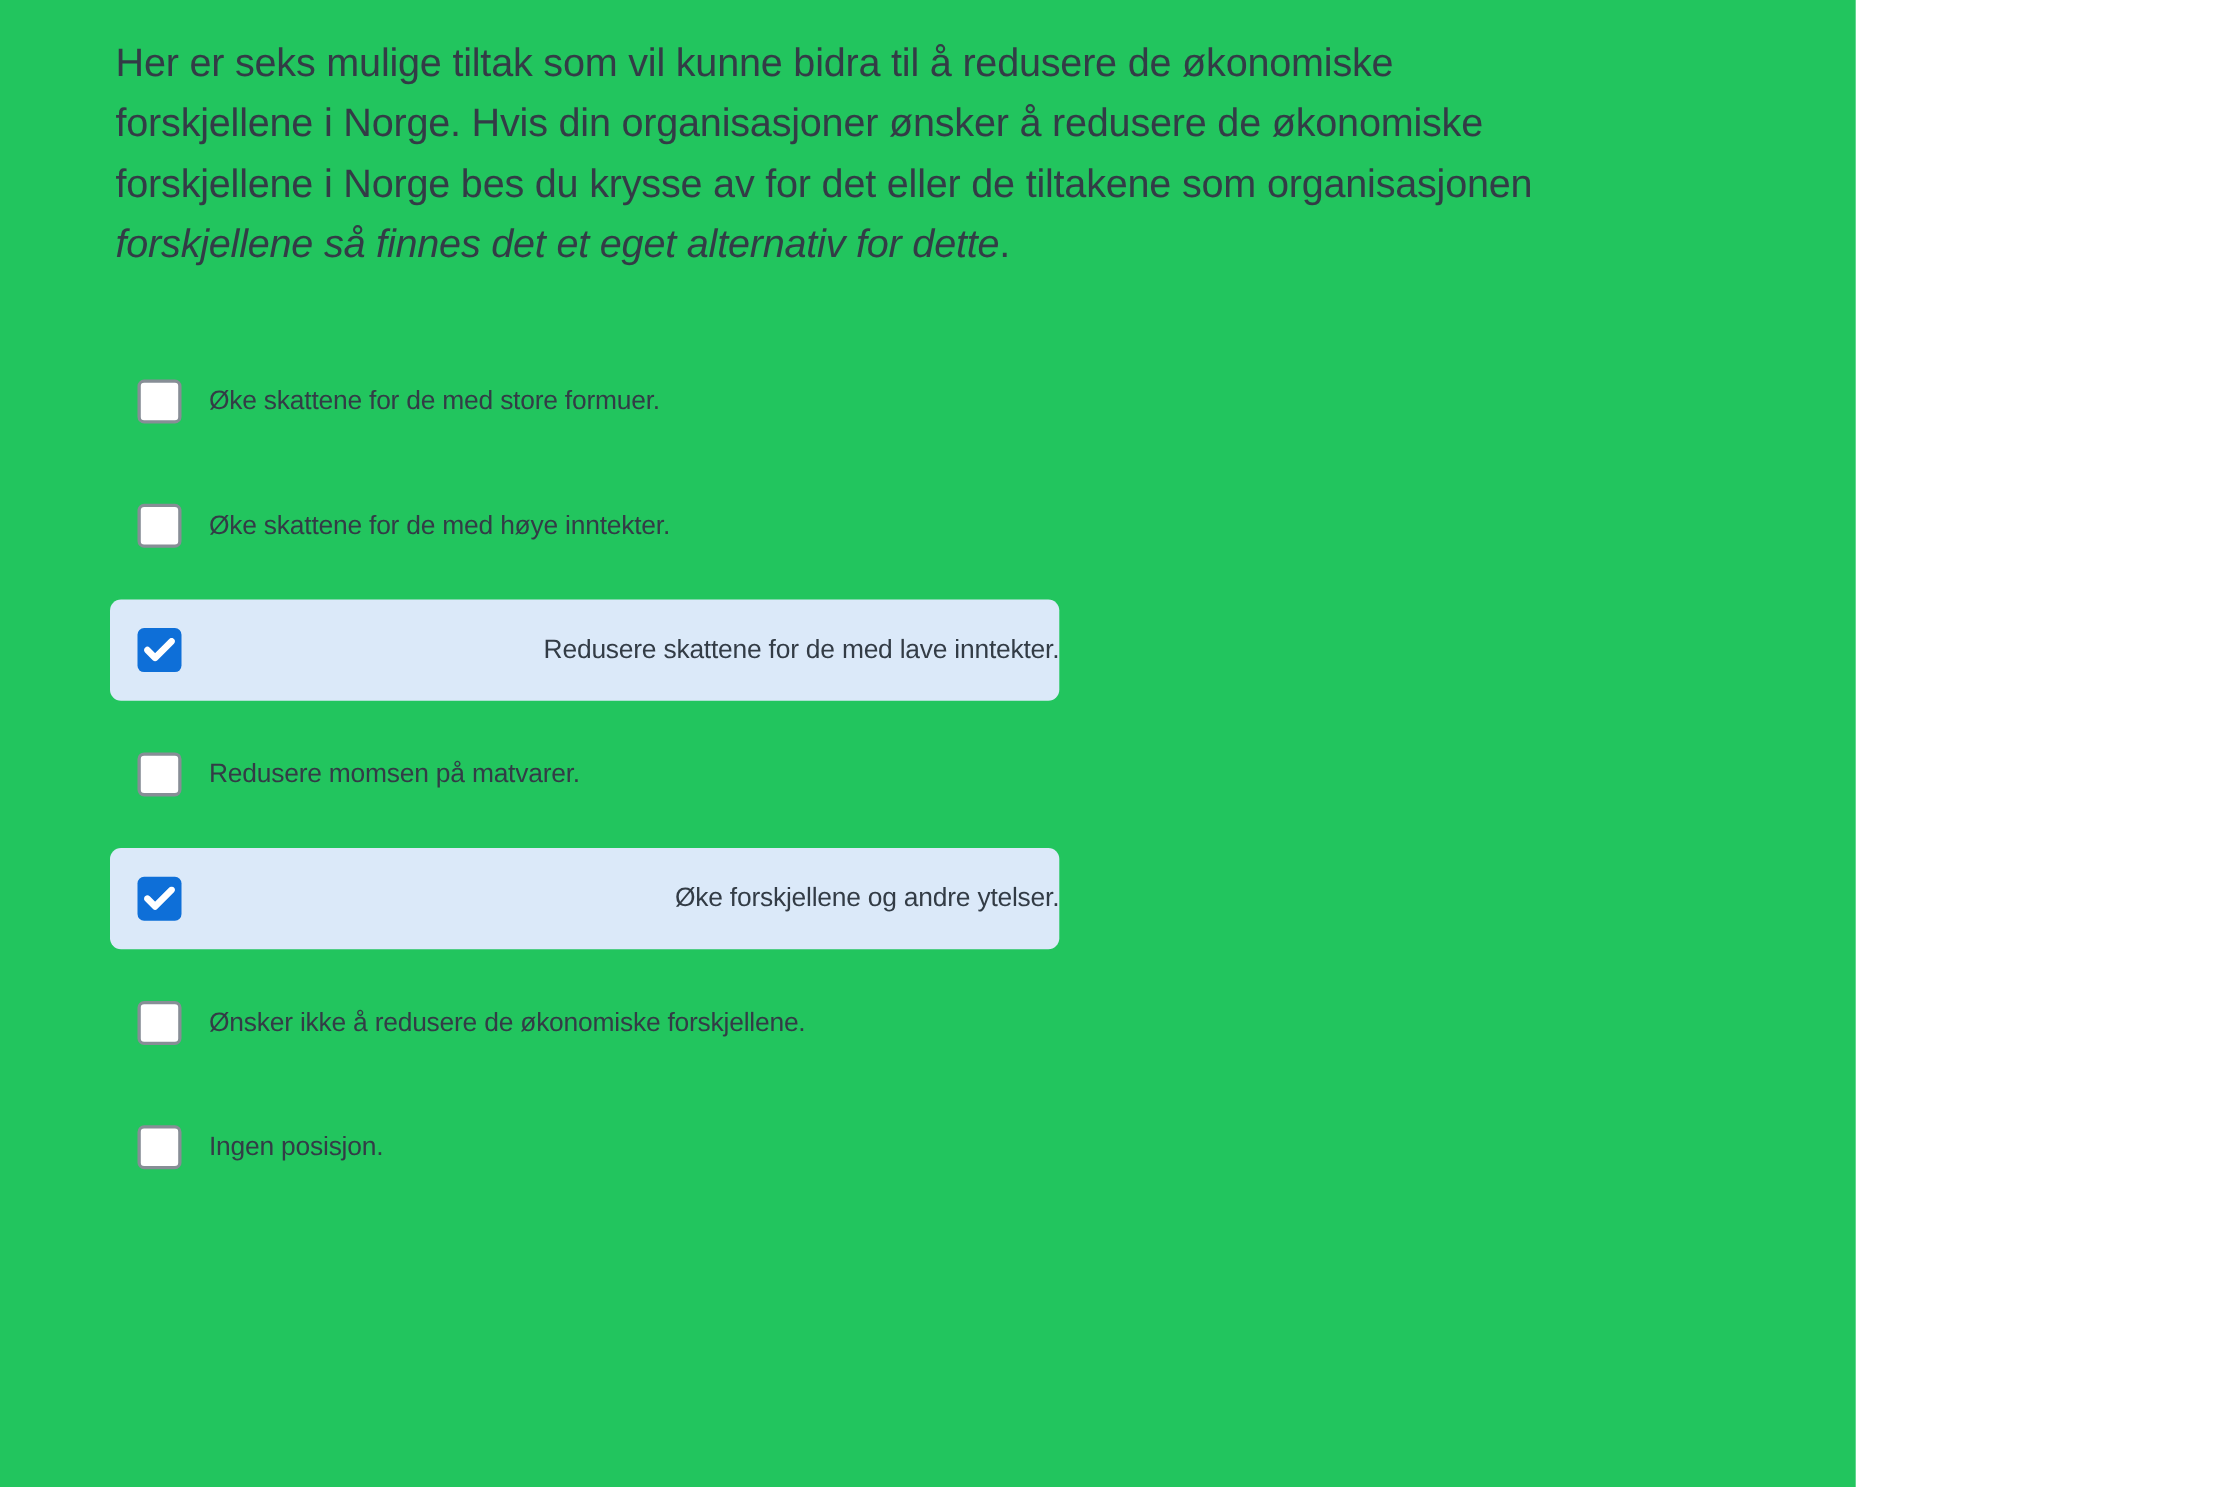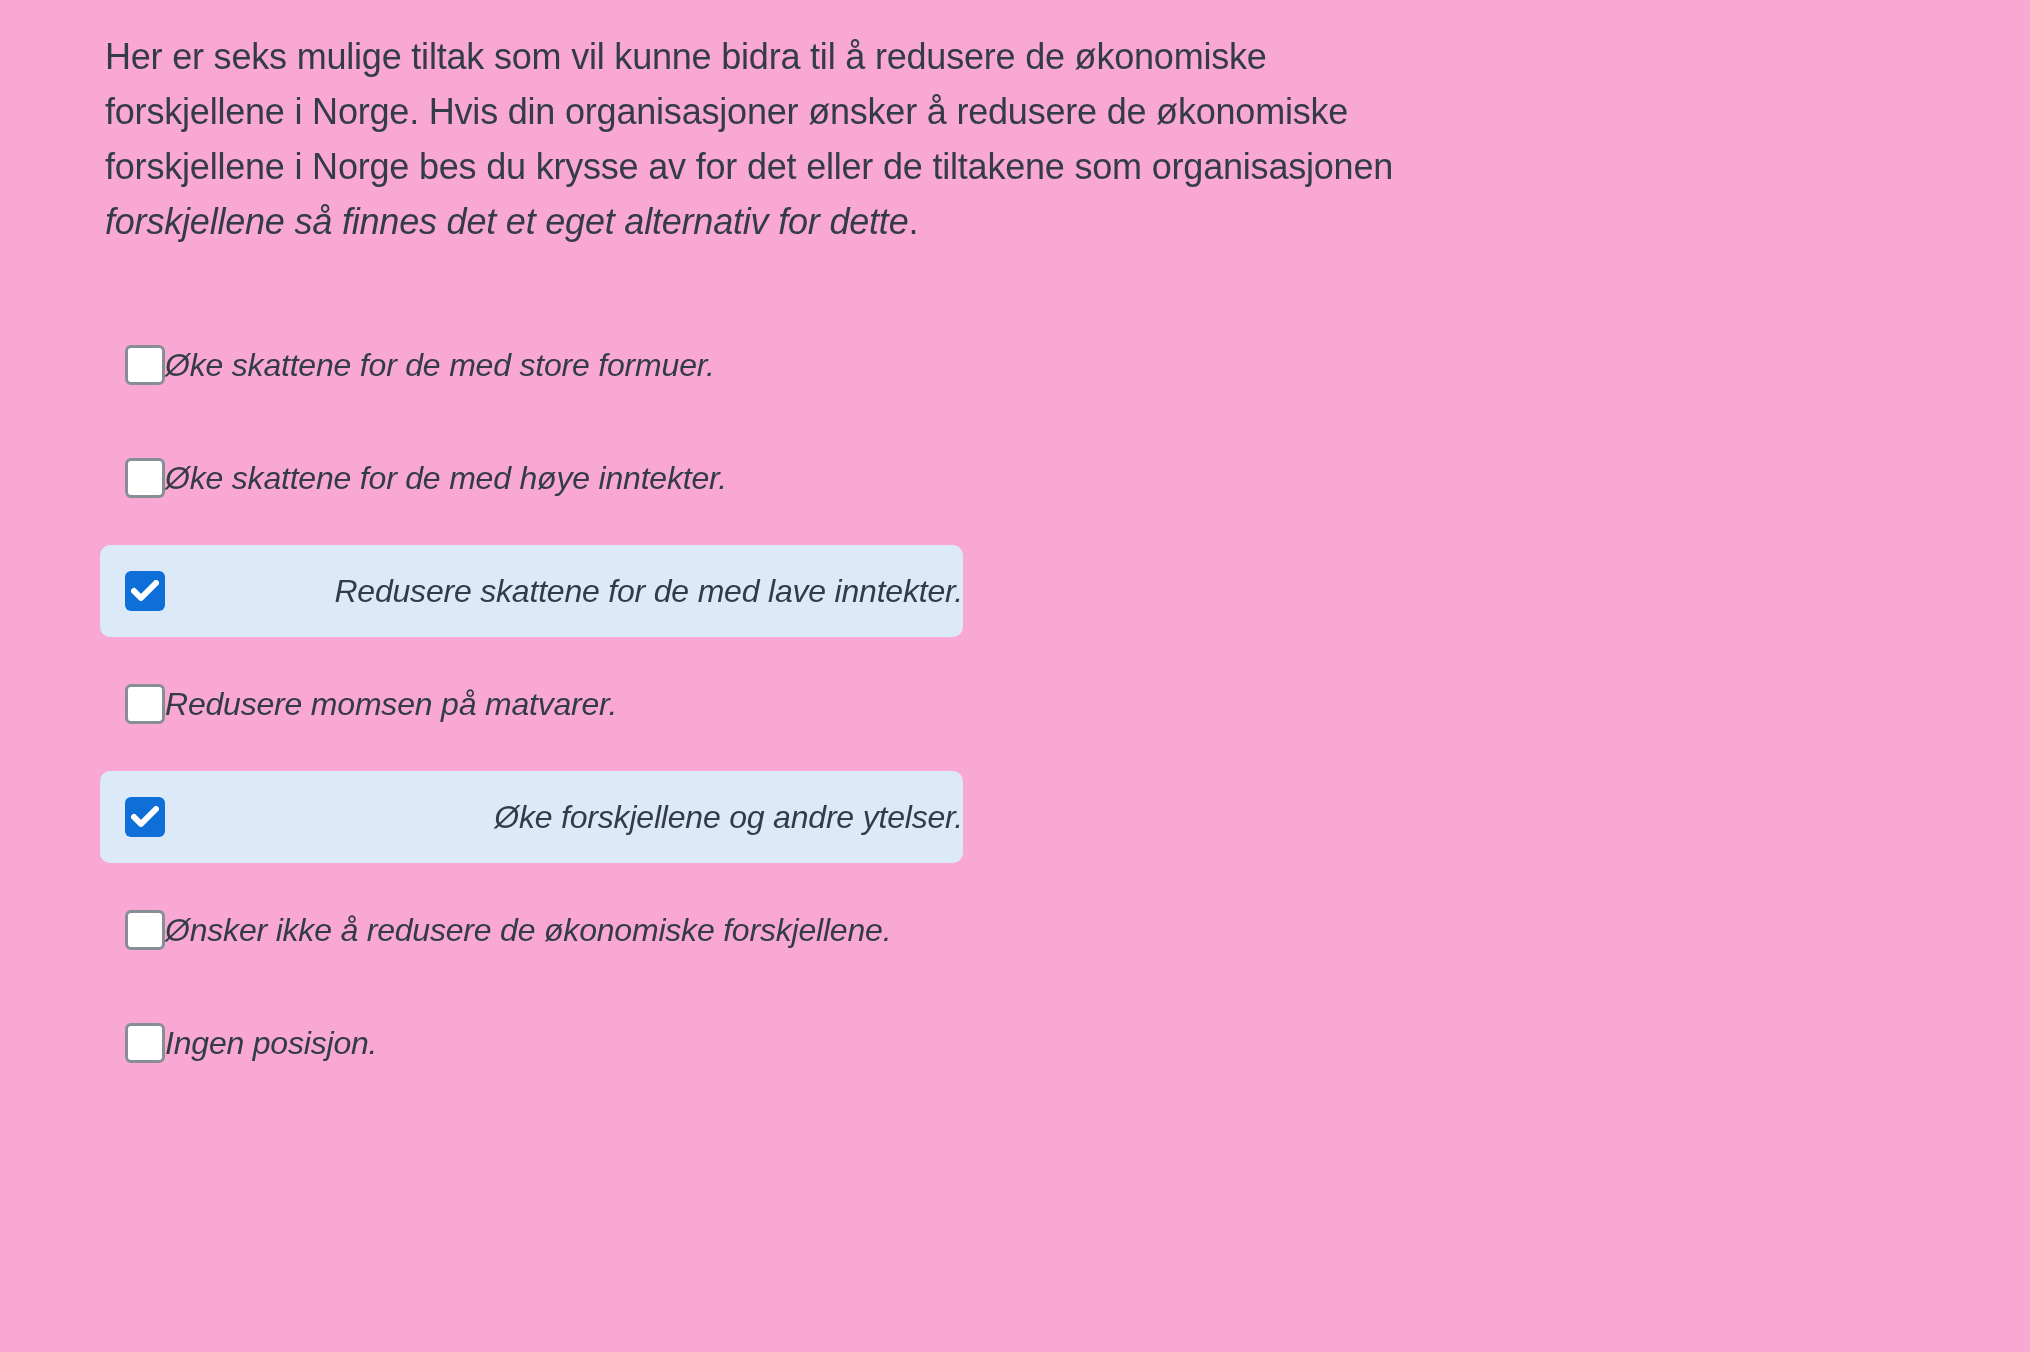--- a/index.html
+++ b/index.html
@@ -2,23 +2,23 @@
 <html><head>
 <meta charset="utf-8">
 <style>
   html, body {
     margin: 0;
     padding: 0;
     background: #ffffff;
   }
   .page {
     position: relative;
-    width: 2030px;
+    width: 1687px;
     height: 1352px;
-    background: #f9a8d4;
+    background: #22c55e;
     font-family: "Liberation Sans", sans-serif;
     color: #333C46;
     overflow: hidden;
   }
   .question {
     position: absolute;
     left: 105px;
     top: 29px;
     font-size: 36px;
     line-height: 55px;
@@ -64,25 +64,25 @@
     justify-content: center;
   }
   .checkbox.checked {
     border: none;
     background: var(--accent, #0E6FD8);
   }
   .checkbox svg {
     display: block;
   }
   .option-label {
-    font-size: 32px;
+    margin-left: 25px;
+    font-size: 24px;
     line-height: 40px;
     letter-spacing: -0.2px;
     white-space: nowrap;
-    font-style: italic;
   }
 </style>
 </head>
 <body>
 
 <div class="page" style="--accent: #0E6FD8; --highlight-bg: #DBE9F9; --box-border: #878E96; color: rgb(51, 60, 70);">
   <div class="question" id="question">
       <div class="question-line"><span>Her er seks mulige tiltak som vil kunne bidra til å redusere de økonomiske</span></div>
       <div class="question-line"><span>forskjellene i Norge. Hvis din organisasjoner ønsker å redusere de økonomiske</span></div>
       <div class="question-line"><span>forskjellene i Norge bes du krysse av for det eller de tiltakene som organisasjonen</span></div>

